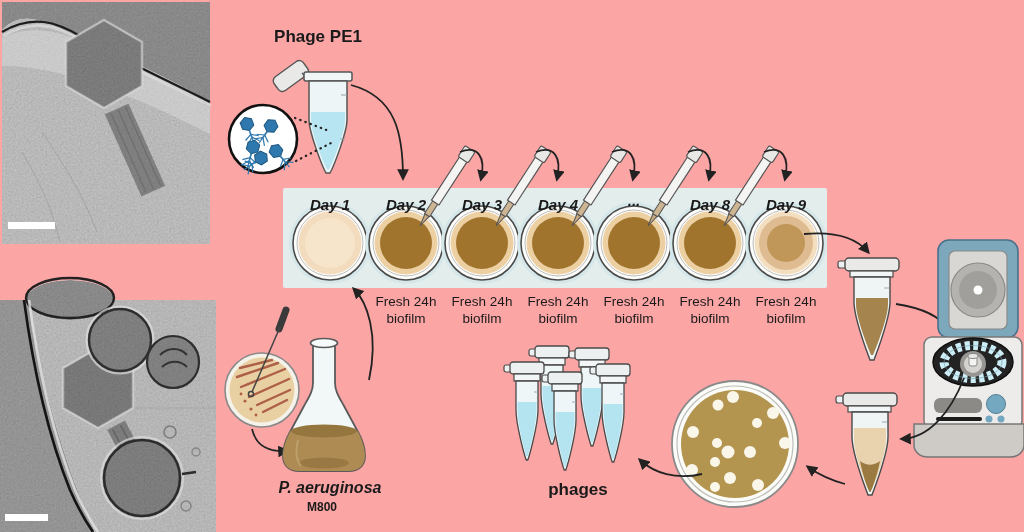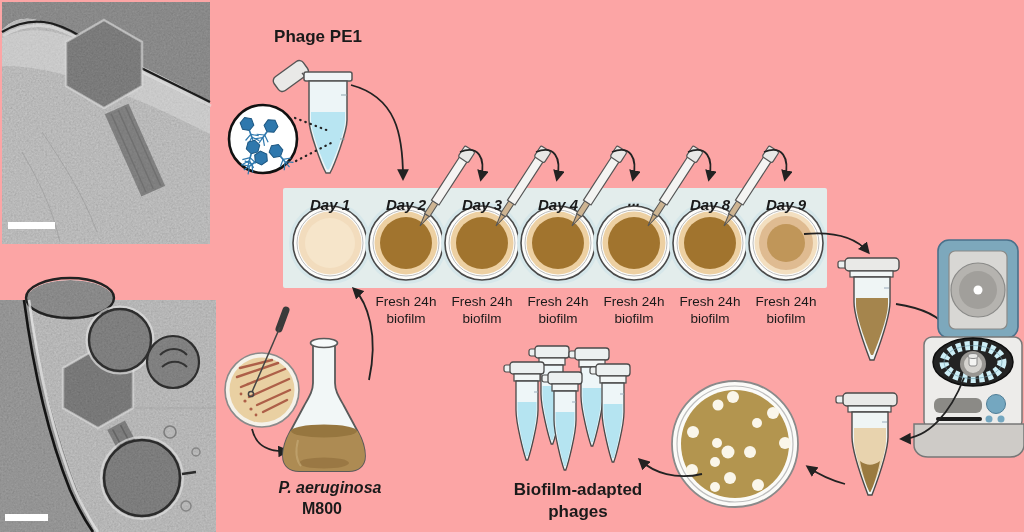--- a/index.html
+++ b/index.html
@@ -4,21 +4,21 @@
 <style>
   html,body{margin:0;padding:0;background:#ffffff;}
   #fig{position:relative;width:1024px;height:532px;background:#fca5a5;overflow:hidden;
        font-family:"Liberation Sans",sans-serif;color:#1a1a1a;}
   svg{position:absolute;left:0;top:0;}
   .lbl{position:absolute;transform:translateX(-50%);text-align:center;white-space:nowrap;color:#1a1a1a;}
   .title-lbl{font-size:17px;font-weight:bold;}
   .day-lbl{font-size:15px;font-weight:bold;font-style:italic;}
   .fresh-lbl{font-size:13.5px;line-height:16.5px;font-weight:400;}
   .host1{font-size:16px;font-weight:bold;font-style:italic;margin-left:8px;}
-  .host2{font-size:16px;font-weight:bold;}
+  .host2{font-size:12px;font-weight:bold;}
   .out-lbl{font-size:17px;font-weight:bold;line-height:22px;}
 </style>
 </head>
 <body>
 
 <div id="fig">
 
 <svg width="1024" height="532" viewBox="0 0 1024 532">
   <defs>
     <marker id="ah" viewBox="0 0 10 10" refX="7.5" refY="5" markerWidth="6.5" markerHeight="6.5" orient="auto-start-reverse">
@@ -328,17 +328,16 @@
 </div>
 <div class="lbl fresh-lbl" style="left:786px;top:294px;">
   <div>Fresh 24h</div>
   <div>biofilm</div>
 </div>
 
 <div class="lbl host1" style="left:322px;top:479px;">P. aeruginosa</div>
 <div class="lbl host2" style="left:322px;top:500px;">M800</div>
 
 <div class="lbl out-lbl" style="left:578px;top:479px;">
-  <div>Biofilm-adapted</div>
   <div>phages</div>
 </div>
 
 </div>
 
 </body></html>

